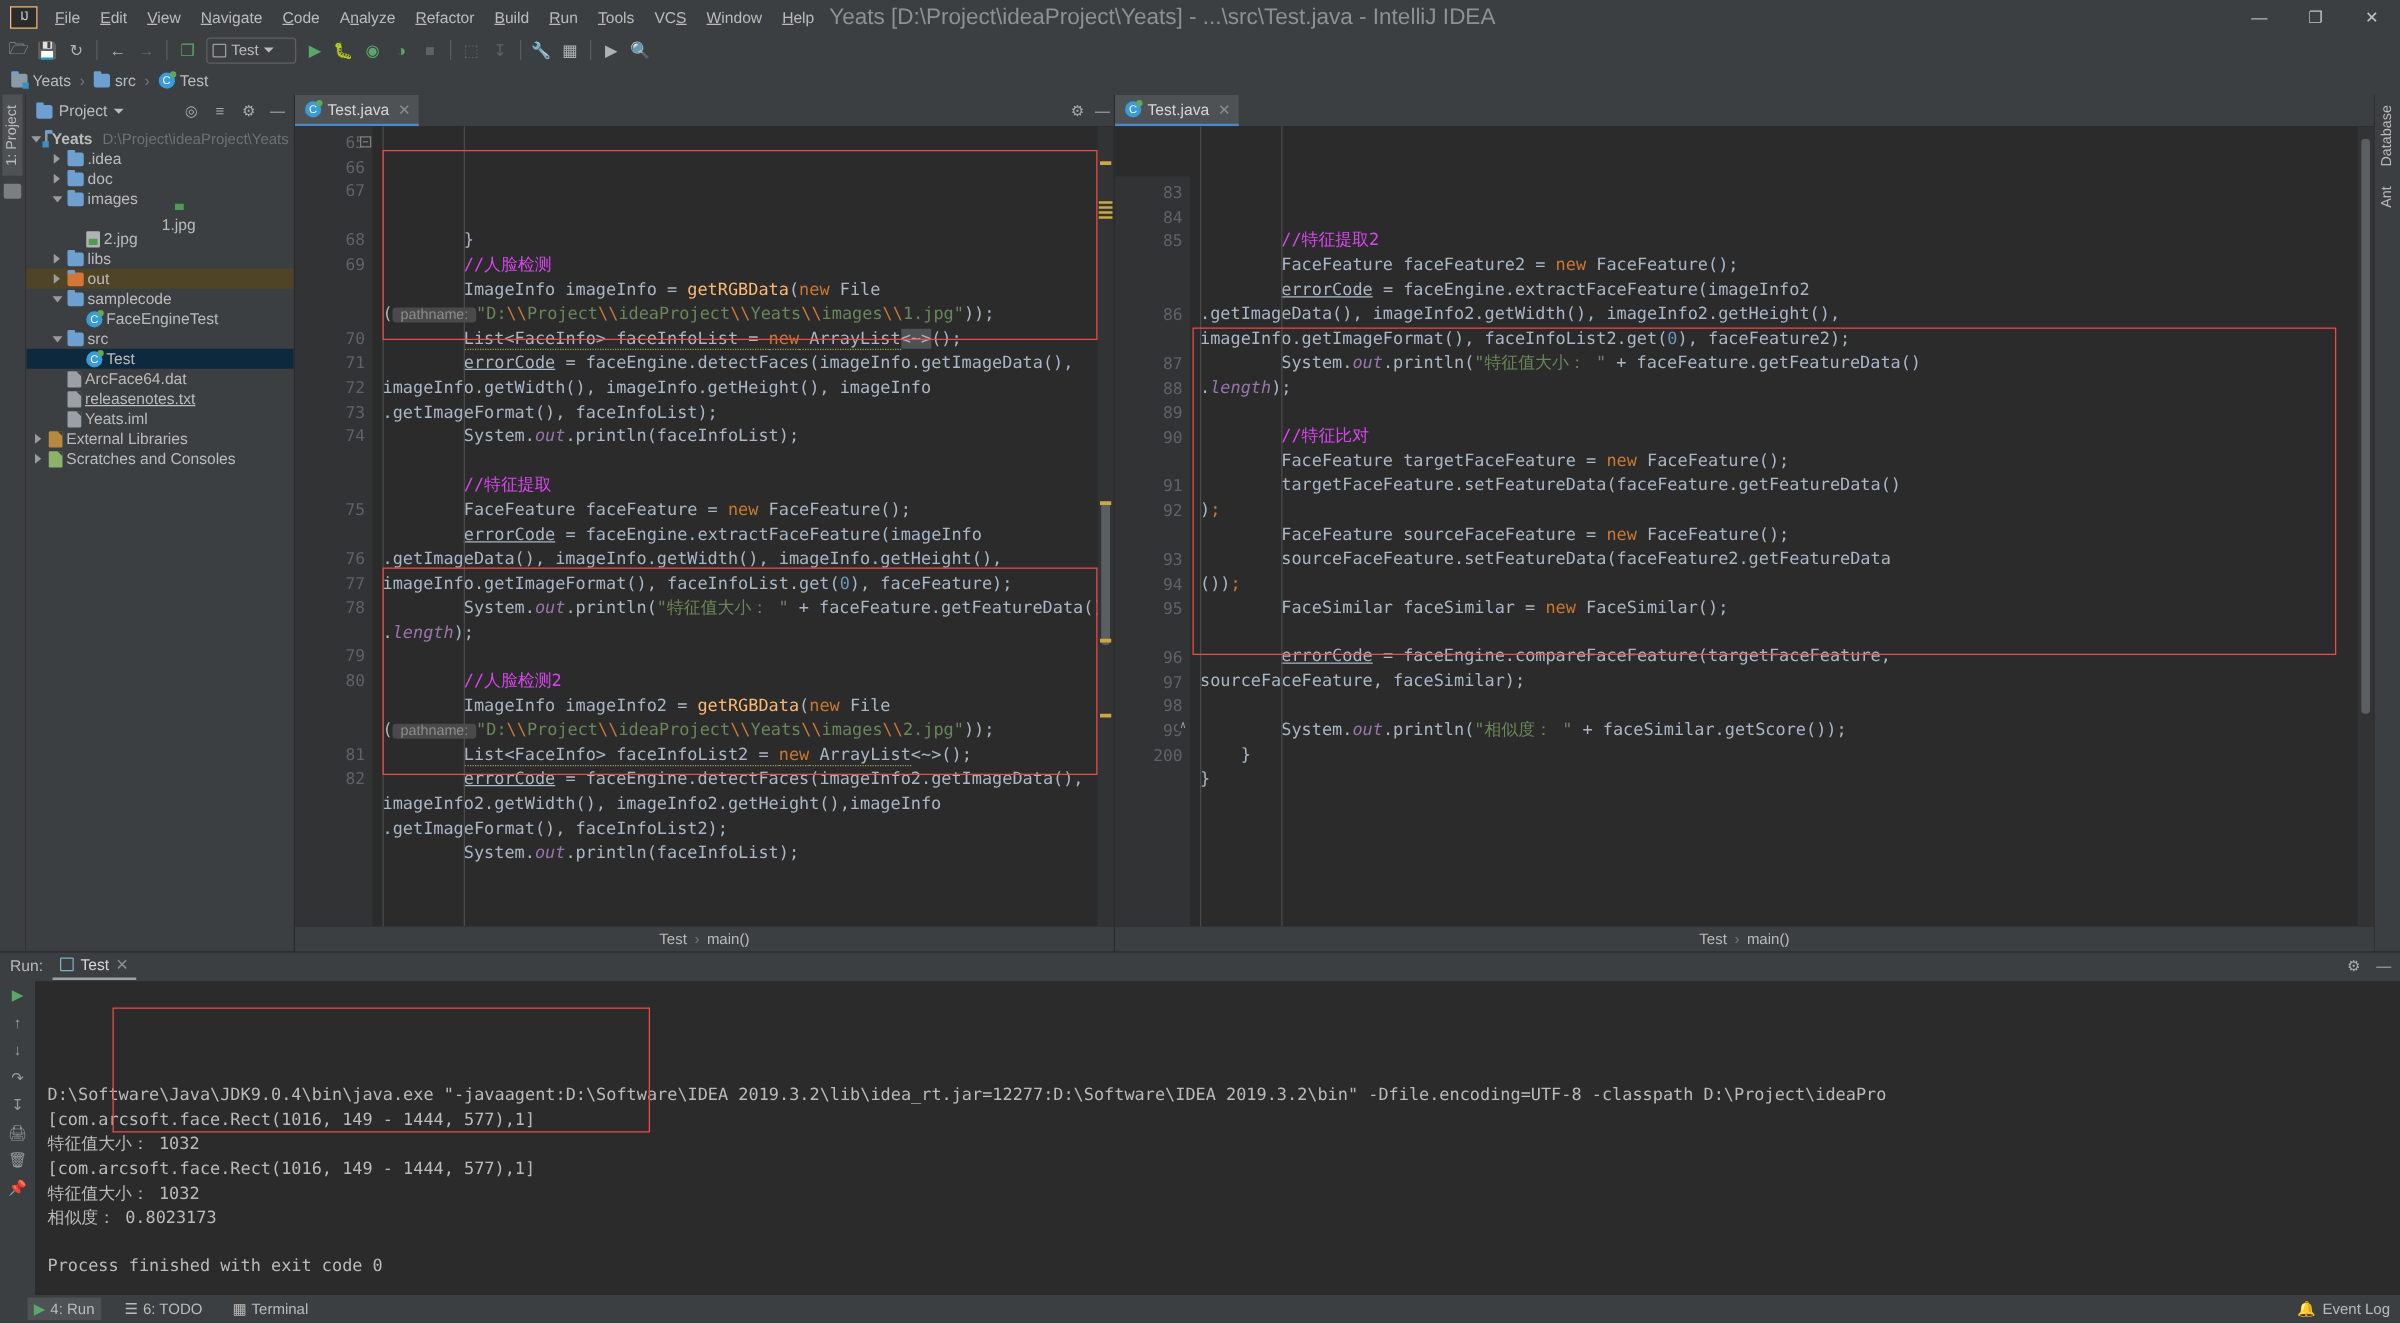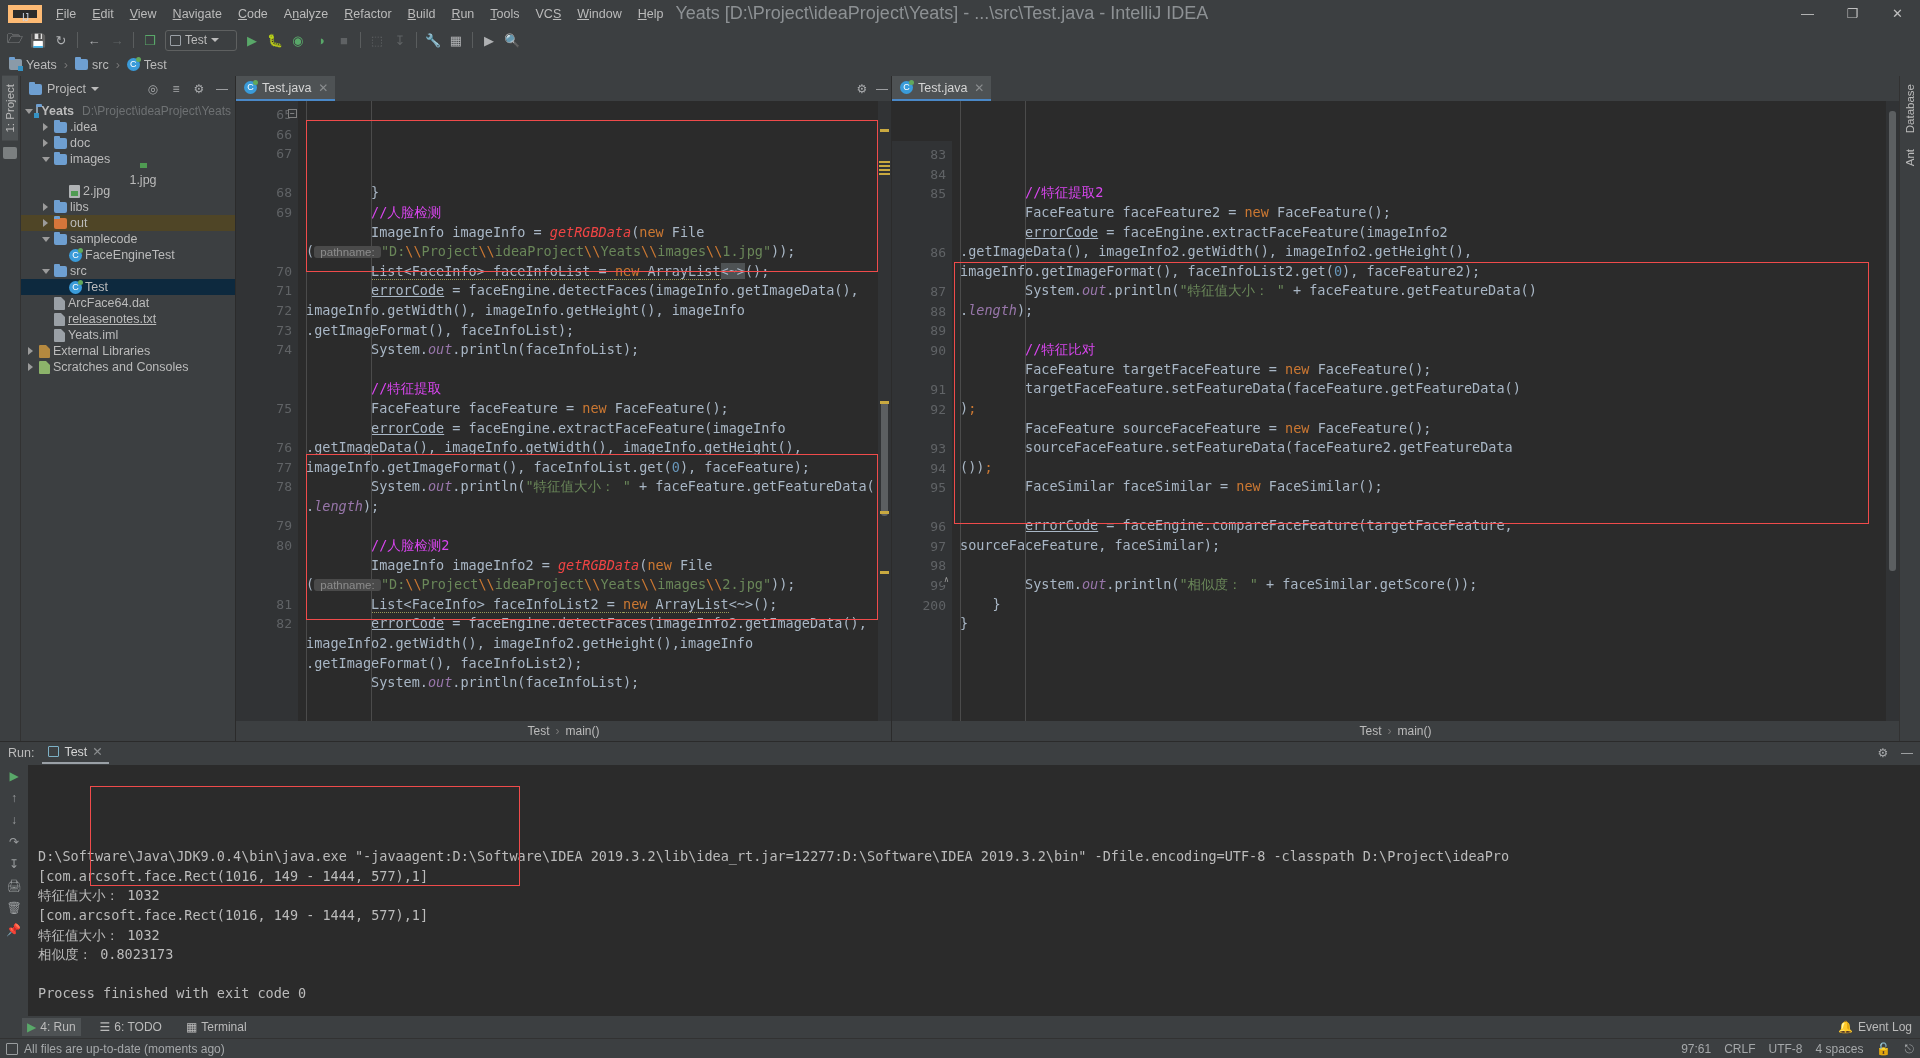--- a/index.html
+++ b/index.html
@@ -12,22 +12,22 @@
     overflow: hidden;
   }
   .app { width: 1920px; height: 1058px; display: flex; flex-direction: column; }
 
   
   .menubar {
     height: 27px; background: #3c3f41; display: flex; align-items: center;
     padding-left: 4px; flex: 0 0 27px; position: relative;
   }
   .ij-logo {
-    width: 34px; height: 18px; margin: 0 6px 0 4px;
-    border: 5px solid #fdba74; background: #2b2b2b; color: #c9d4e3;
+    width: 22px; height: 18px; margin: 0 6px 0 4px;
+    border: 1px solid #fdba74; background: #2b2b2b; color: #c9d4e3;
     font-size: 10px; line-height: 16px; text-align: center; letter-spacing: -1px;
   }
   .menu-item {
     padding: 3px 8px; color: #bbbbbb; font-size: 12.5px; white-space: nowrap;
   }
   .menu-item u { text-decoration: underline; }
   .win-title { margin-left: 4px; color: #8d9194; font-size: 18px; white-space: nowrap; }
   .wincontrols { position: absolute; right: 0; top: 0; height: 27px; display: flex; }
   .wc { width: 45px; height: 27px; display: flex; align-items: center; justify-content: center; color: #c0c0c0; font-size: 13px; }
 
@@ -137,21 +137,21 @@
   .cl { height: 19.6px; padding-left: 8px; }
   .indentguide { position: absolute; top: 0; bottom: 0; width: 1px; background: #4b4b4b; }
 
   
   .kw { color: #cc7832; }
   .str { color: #6a8759; }
   .esc { color: #cc7832; }
   .num { color: #6897bb; }
   .cmt { color: #d946ef; }
   .stat { color: #9876aa; font-style: italic; }
-  .methi { color: #ef4444; font-style: italic; }
+  .methi { color: #fdba74; }
   .fld { color: #a9b7c6; text-decoration: underline; }
   .hintbox {
     background: #4a4a4a; color: #8c8c8c; font-size: 11.5px;
     padding: 0 3px; border-radius: 3px; font-family: "Liberation Sans", sans-serif;
   }
   .wavy { border-bottom: 1px dotted #9a9a5a; }
   .chip { background: #4e5254; }
 
   .redbox { position: absolute; border: 1px solid #f04b4b; pointer-events: none; }
 
@@ -585,26 +585,14 @@
     <div class="bt">
       <span>▦</span>
       <span>Terminal</span>
     </div>
     <div class="right">
       <span>🔔</span>
       <span>Event Log</span>
     </div>
   </div>
 
-  <div class="statusbar">
-    <span class="sb-ico"></span>
-    <span style="margin-left:6px">All files are up-to-date (moments ago)</span>
-    <div class="right">
-      <span>97:61</span>
-      <span>CRLF</span>
-      <span>UTF-8</span>
-      <span>4 spaces</span>
-      <span>🔓</span>
-      <span>⎋</span>
-    </div>
-  </div>
 
 </div>
 
 </body></html>

